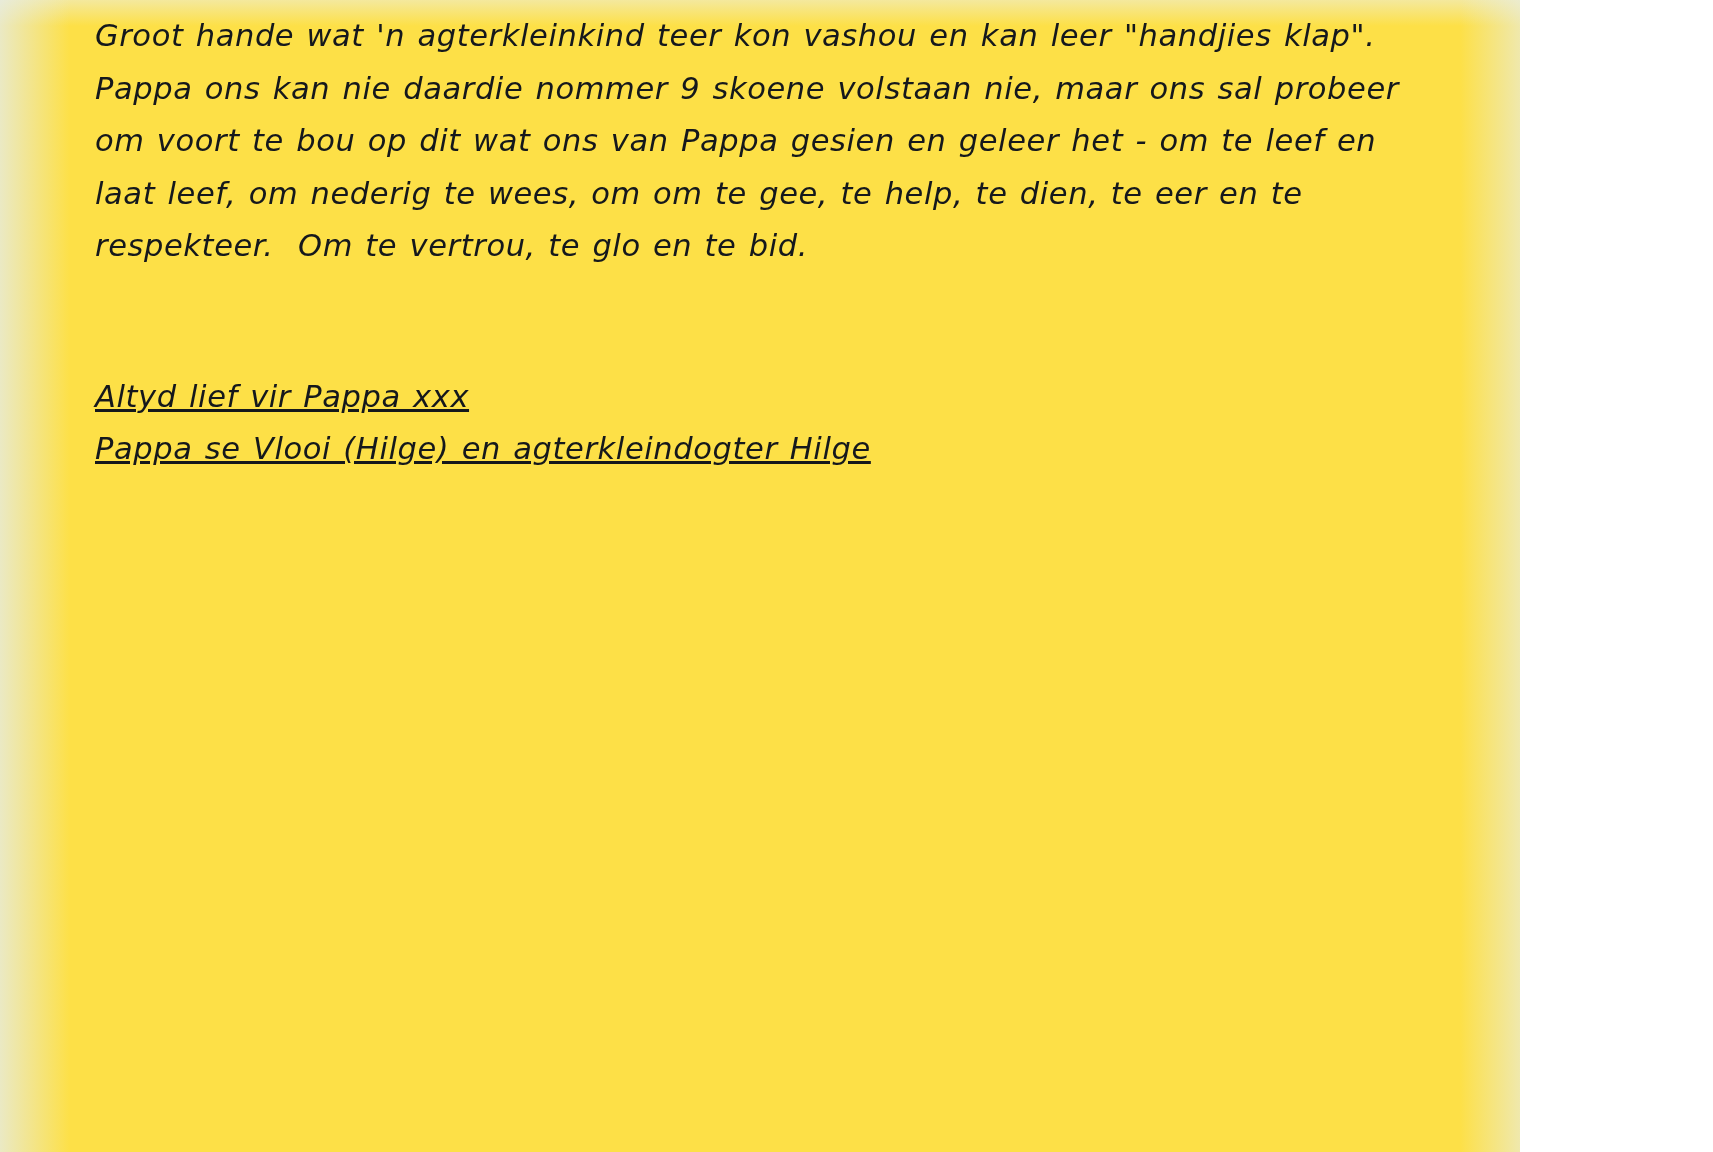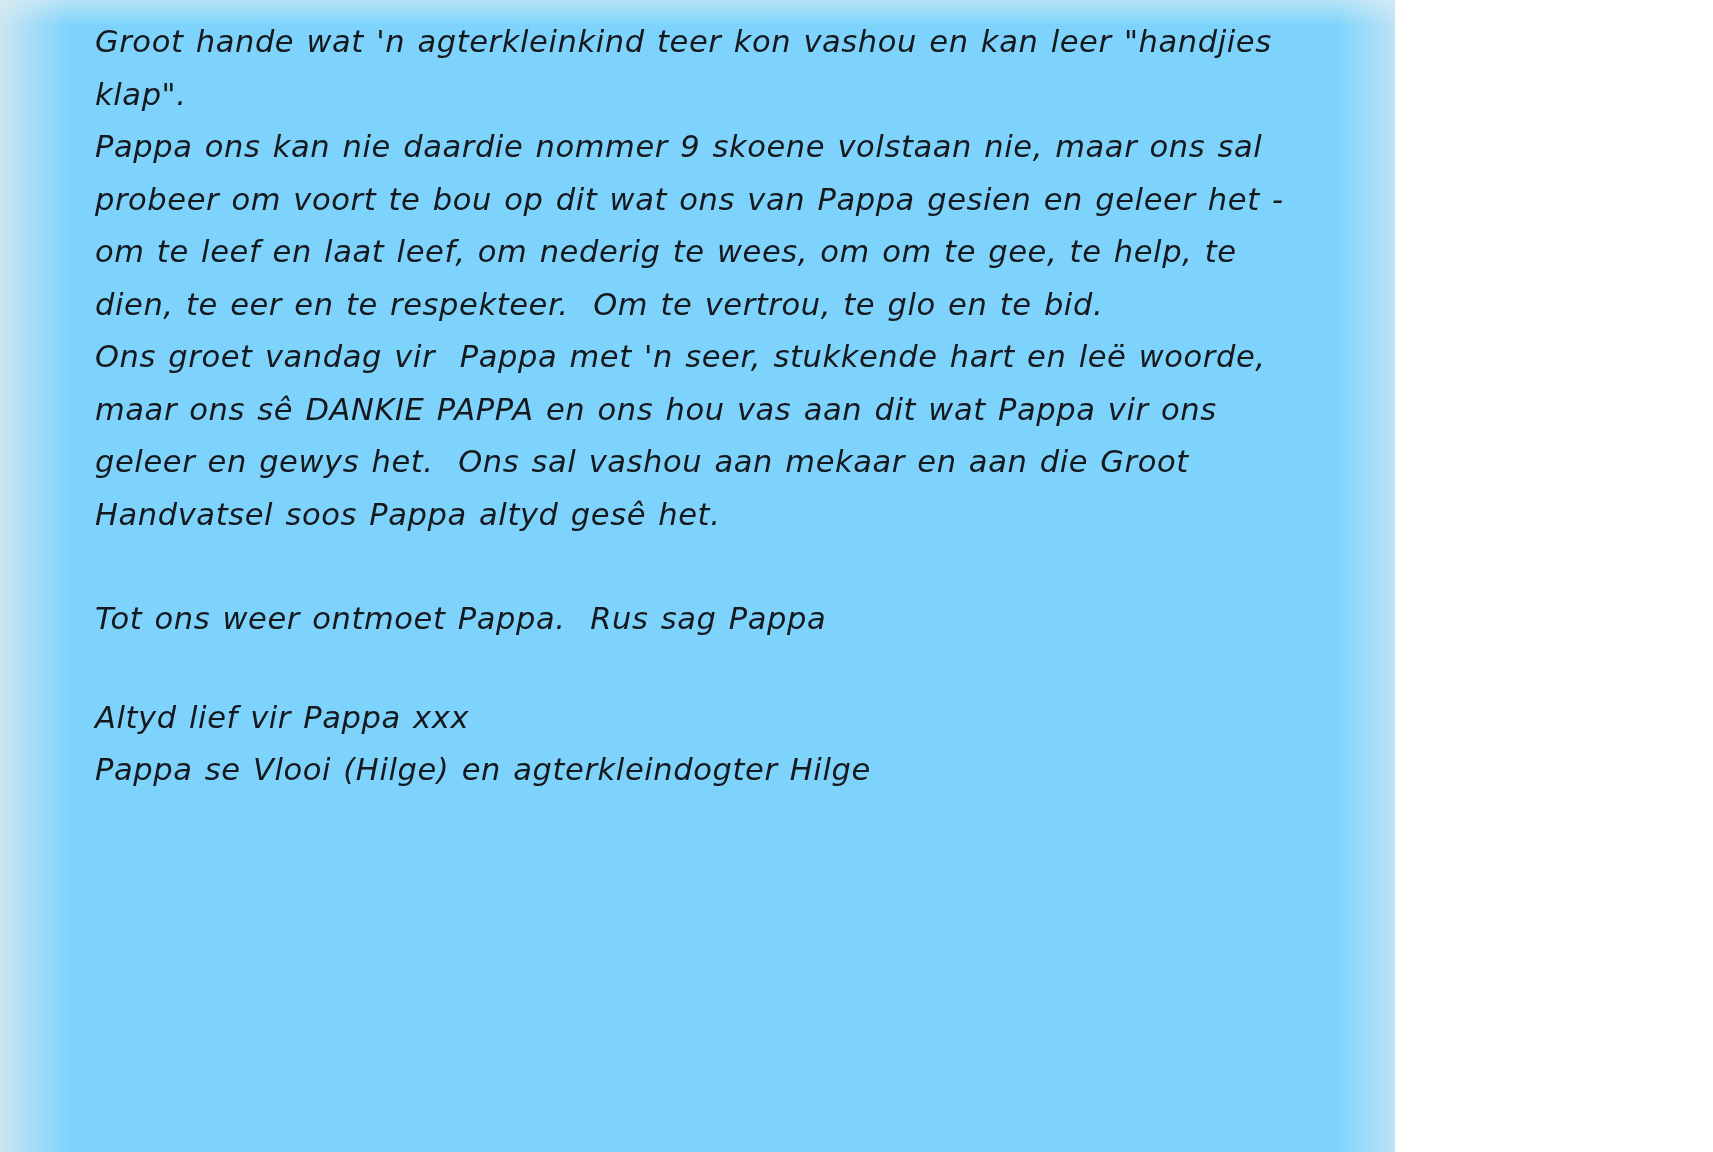--- a/index.html
+++ b/index.html
@@ -8,25 +8,25 @@
   }
   body {
     width: 1713px;
     height: 1152px;
     background: #ffffff;
     font-family: "DejaVu Sans", sans-serif;
     overflow: hidden;
   }
   .page {
     position: relative;
-    width: 1395px;
+    width: 1520px;
     height: 1152px;
-    background: #7dd3fc;
+    background: #fde047;
     box-sizing: border-box;
-    padding: 16px 90px 0 95px;
+    padding: 10px 90px 0 95px;
   }
   
   .page::before {
     content: "";
     position: absolute;
     top: 0; left: 0; right: 0; bottom: 0;
     background:
       linear-gradient(to right, rgba(228,236,238,0.75) 0px, rgba(255,255,255,0) 70px),
       linear-gradient(to left, rgba(230,238,240,0.6) 0px, rgba(255,255,255,0) 60px),
       linear-gradient(to bottom, rgba(235,241,243,0.5) 0px, rgba(255,255,255,0) 26px);
@@ -48,35 +48,34 @@
   }
   .blank-line {
     height: 52px;
   }
   .blank-line-small {
     height: 46px;
   }
   .sign-block {
     margin: 0;
     white-space: pre-wrap;
+    text-decoration: underline;
   }
 </style>
 </head>
 <body>
 
 <div class="page">
   <div class="letter-body">
 
     <p class="para">Groot hande wat 'n agterkleinkind teer kon vashou en kan leer "handjies klap".</p>
     <p class="para">Pappa ons kan nie daardie nommer 9 skoene volstaan nie, maar ons sal probeer om voort te bou op dit wat ons van Pappa gesien en geleer het - om te leef en laat leef, om nederig te wees, om om te gee, te help, te dien, te eer en te respekteer.  Om te vertrou, te glo en te bid.</p>
-    <p class="para">Ons groet vandag vir  Pappa met 'n seer, stukkende hart en leë woorde, maar ons sê DANKIE PAPPA en ons hou vas aan dit wat Pappa vir ons geleer en gewys het.  Ons sal vashou aan mekaar en aan die Groot Handvatsel soos Pappa altyd gesê het.</p>
 
     <div class="blank-line"></div>
 
-    <p class="para">Tot ons weer ontmoet Pappa.  Rus sag Pappa</p>
 
     <div class="blank-line-small"></div>
 
     <p class="sign-block">Altyd lief vir Pappa xxx</p>
     <p class="sign-block">Pappa se Vlooi (Hilge) en agterkleindogter Hilge</p>
 
   </div>
 </div>
 
 </body></html>

